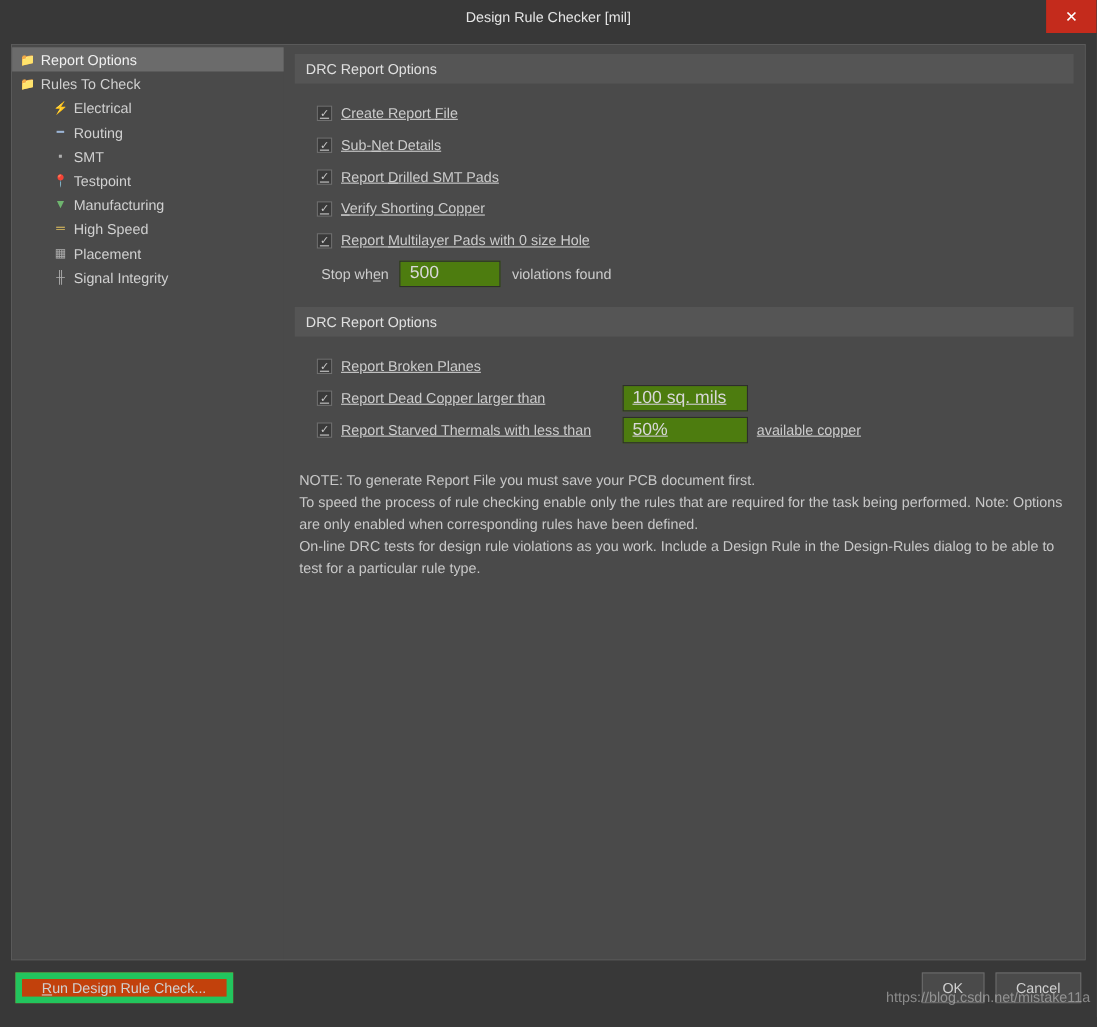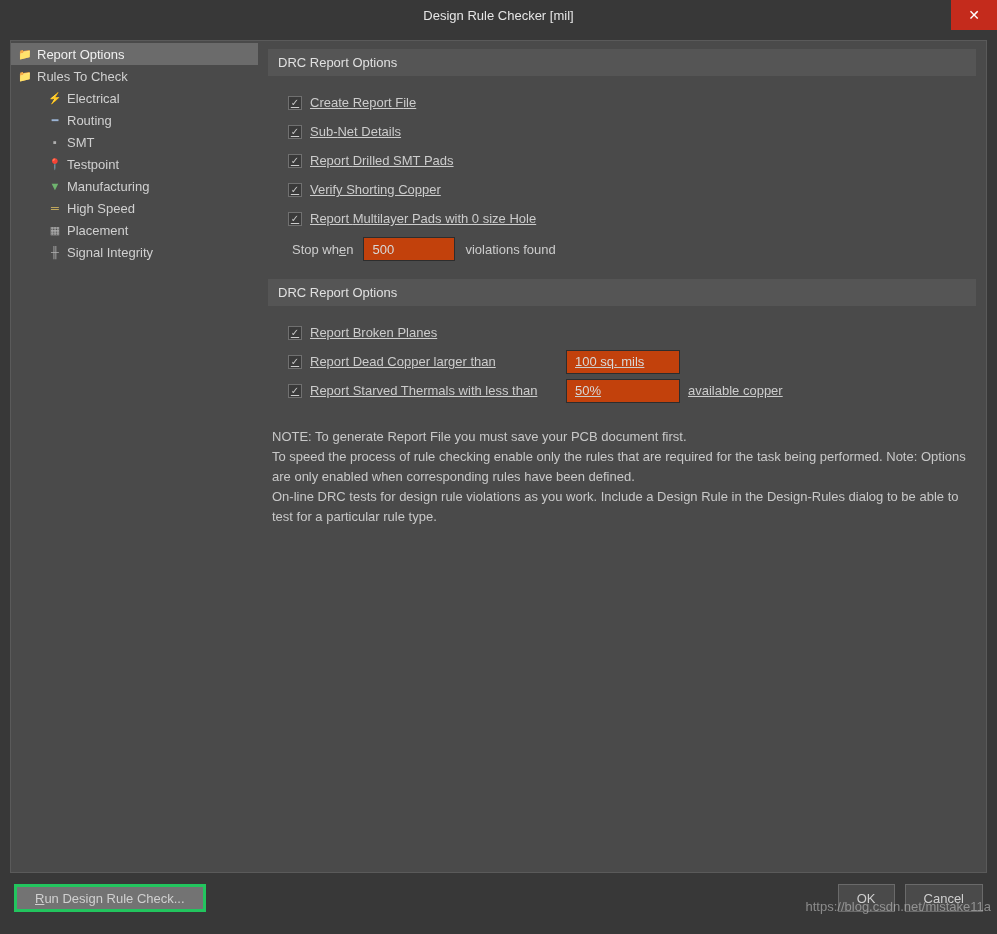--- a/index.html
+++ b/index.html
@@ -81,27 +81,27 @@
     border: 1px solid #707070;
     display: inline-flex; align-items: center; justify-content: center;
     color: #c8c8c8; font-size: 10px;
     cursor: pointer;
   }
   .chk::before { content: "✓"; }
   .lbl { color: #cccccc; }
   .lbl u { text-decoration: underline; }
   .stop-row { display: flex; align-items: center; gap: 10px; padding: 4px 0 10px 4px; }
   .txtbox {
-    background: #c2410c;
+    background: #4d7c0f;
     border: 1px solid #2d2d2d;
     color: #d8d8d8;
     height: 24px;
     padding: 0 8px;
     display: inline-flex; align-items: center;
-    font-size: 13px;
+    font-size: 16px;
   }
   .tb-90 { width: 92px; }
   .tb-140 { width: 114px; }
   .note {
     color: #c8c8c8;
     line-height: 20px;
     padding: 14px 10px 0 4px;
     font-size: 13px;
   }
   .footer {
@@ -114,21 +114,21 @@
   .btn {
     background: #4a4a4a;
     border: 1px solid #6a6a6a;
     color: #d0d0d0;
     height: 28px;
     padding: 0 18px;
     display: inline-flex; align-items: center; justify-content: center;
     font-size: 13px;
     cursor: pointer;
   }
-  .btn.primary { border: 3px solid #22c55e; background: #737373; }
+  .btn.primary { border: 6px solid #22c55e; background: #c2410c; }
   .footer-right { display: flex; gap: 10px; align-items: center; }
   .watermark {
     position: absolute;
     right: 6px; bottom: 20px;
     color: rgba(205,205,205,0.55);
     font-size: 13px;
     pointer-events: none;
   }
 </style>
 </head>

